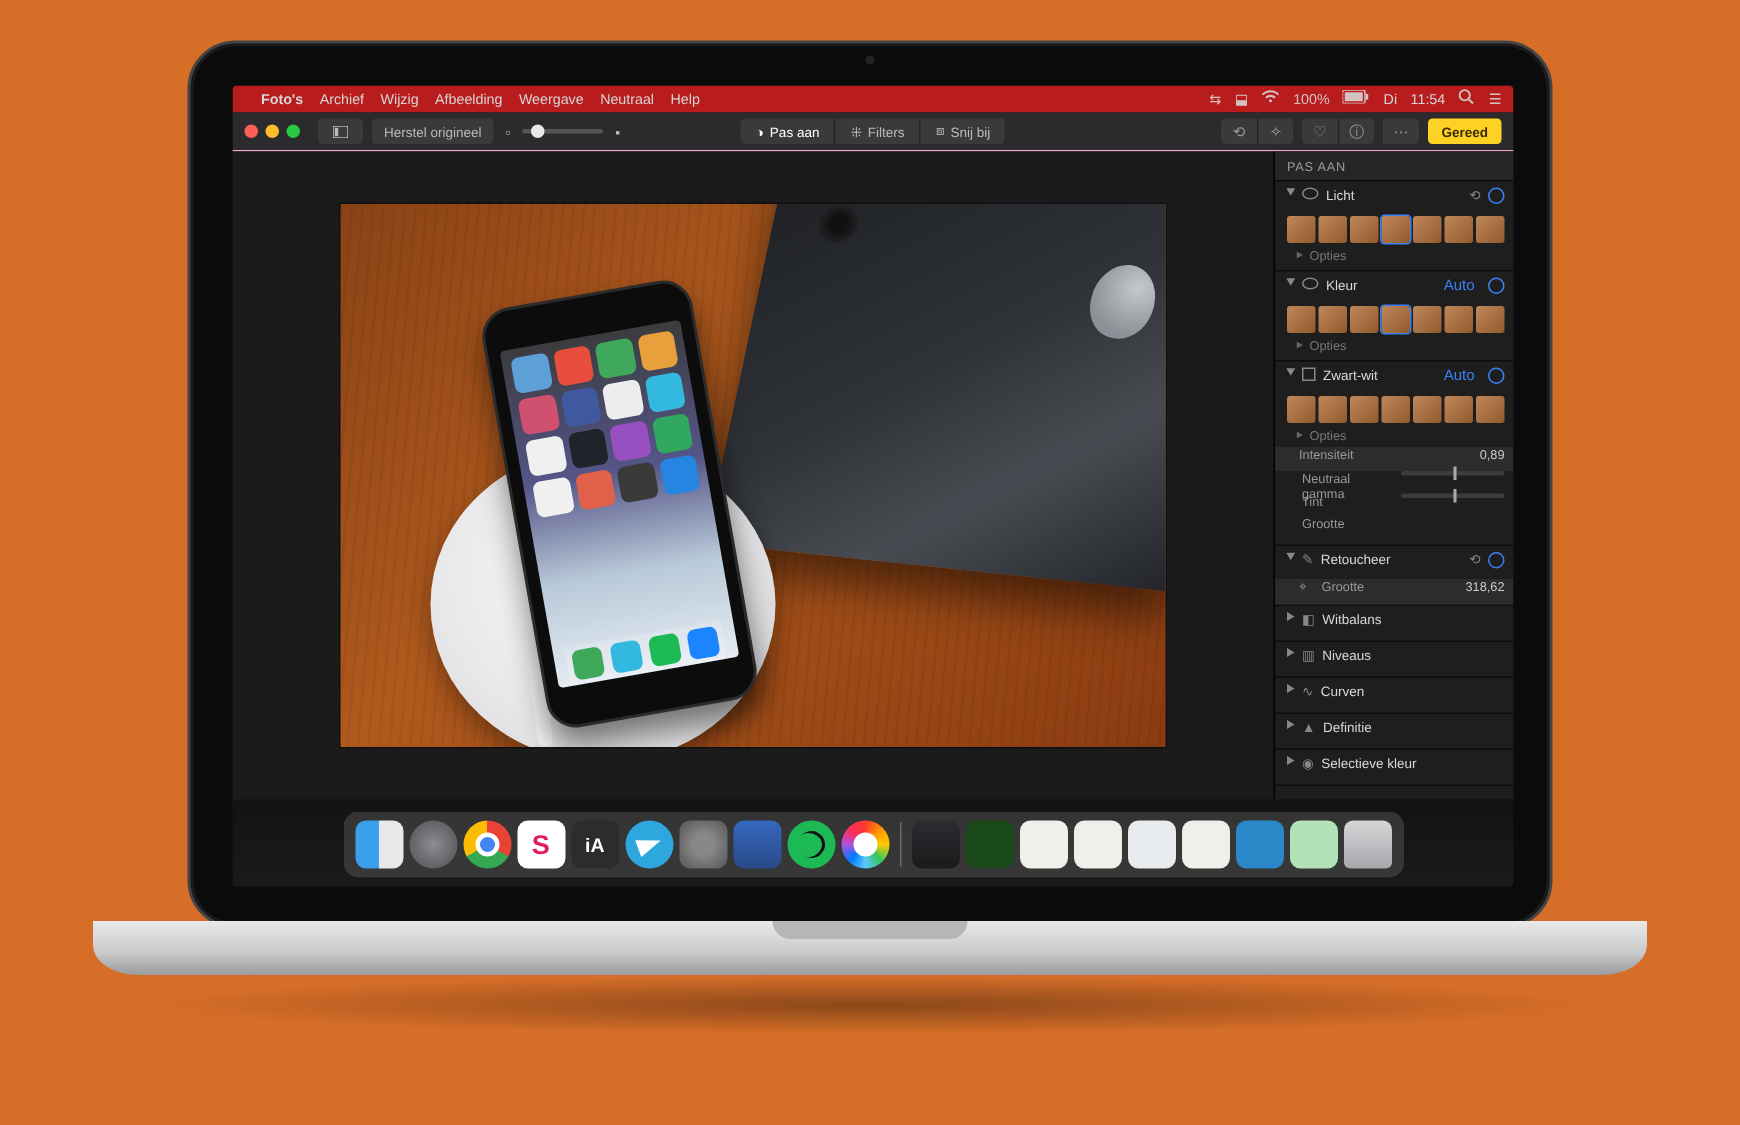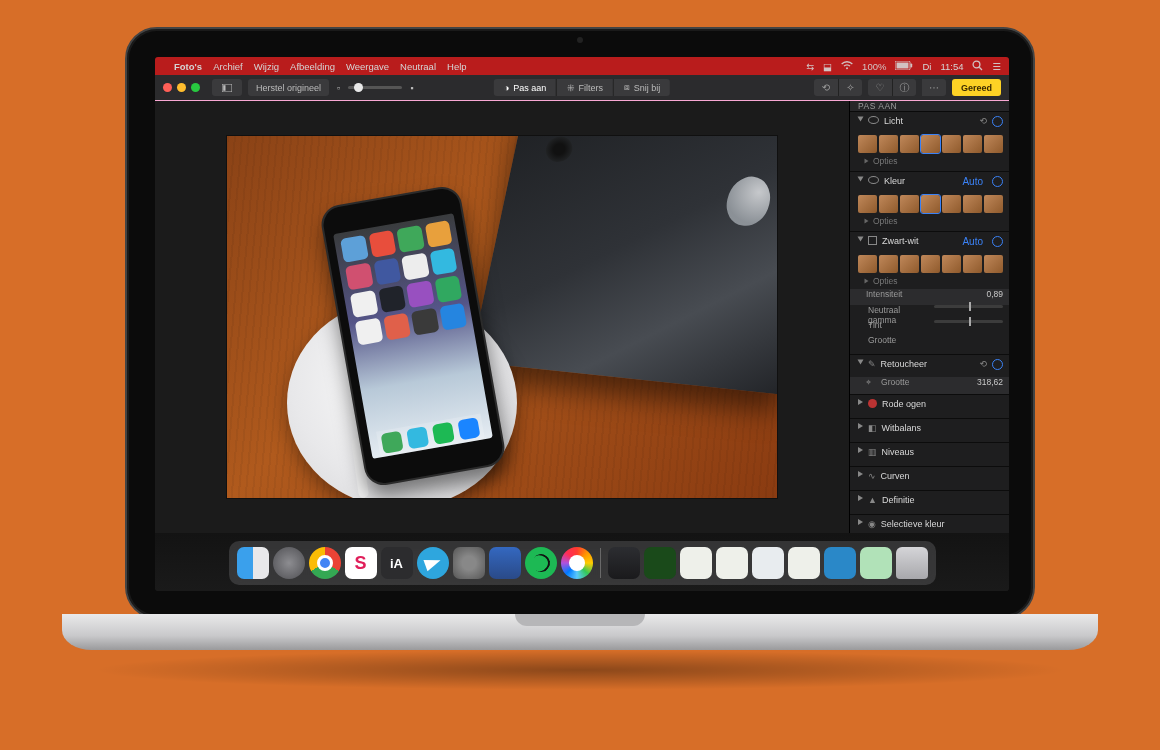--- a/index.html
+++ b/index.html
@@ -519,27 +519,20 @@
           <div class="subrow" style="background:#2c2c2e;margin:3px -6px -4px -8px;padding:0 6px 0 16px;height:17px">
             <span style="color:#888;margin-right:4px">⌖</span>
             <span class="sr-label">Grootte</span>
             <span class="sr-val" style="margin-left:auto">318,62</span>
           </div>
         </div>
 
         <div class="adj">
             <div class="adj-head">
               <span class="tri"></span>
-              <span style="width:9px;height:9px;border-radius:50%;background:#b33"></span>
-              <span class="adj-name">Rode ogen</span>
-            </div>
-          </div>
-        <div class="adj">
-            <div class="adj-head">
-              <span class="tri"></span>
               <span style="color:#888">◧</span>
               <span class="adj-name">Witbalans</span>
             </div>
           </div>
         <div class="adj">
             <div class="adj-head">
               <span class="tri"></span>
               <span style="color:#888">▥</span>
               <span class="adj-name">Niveaus</span>
             </div>

